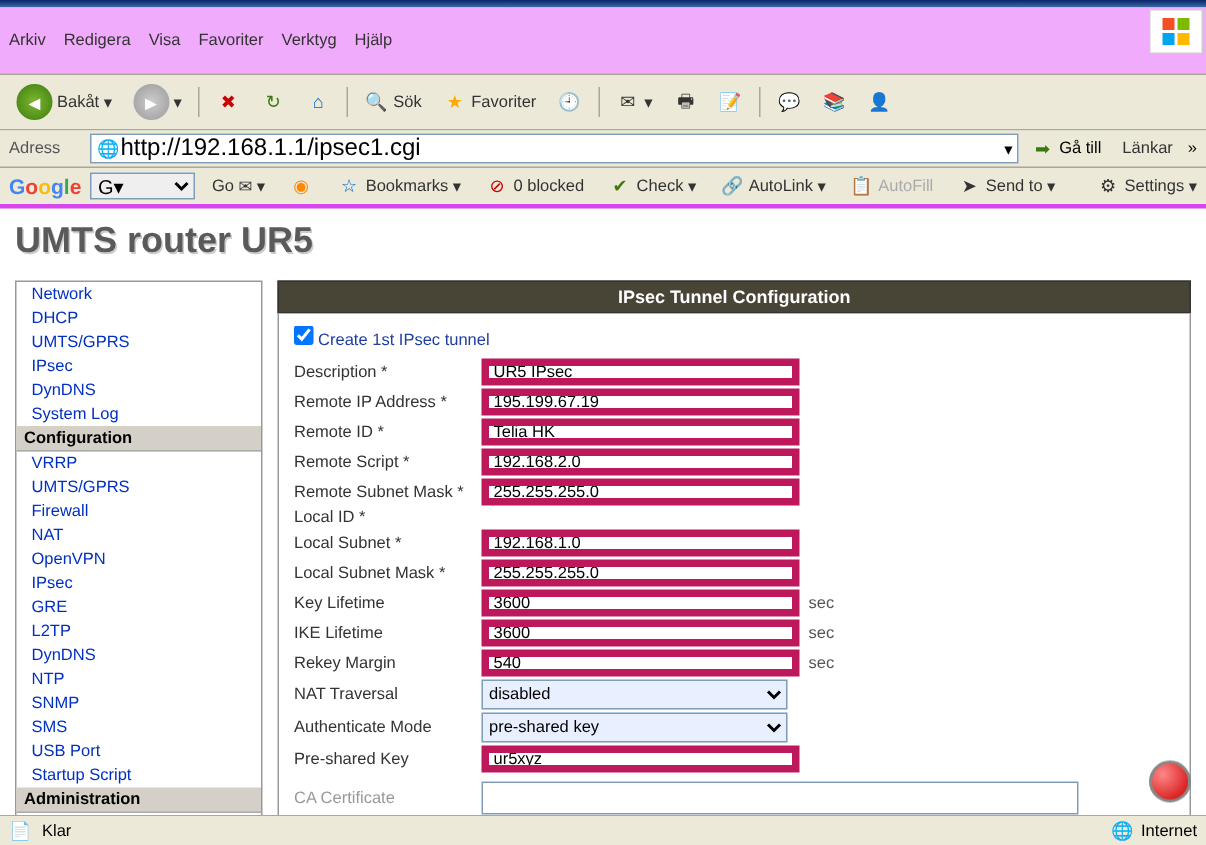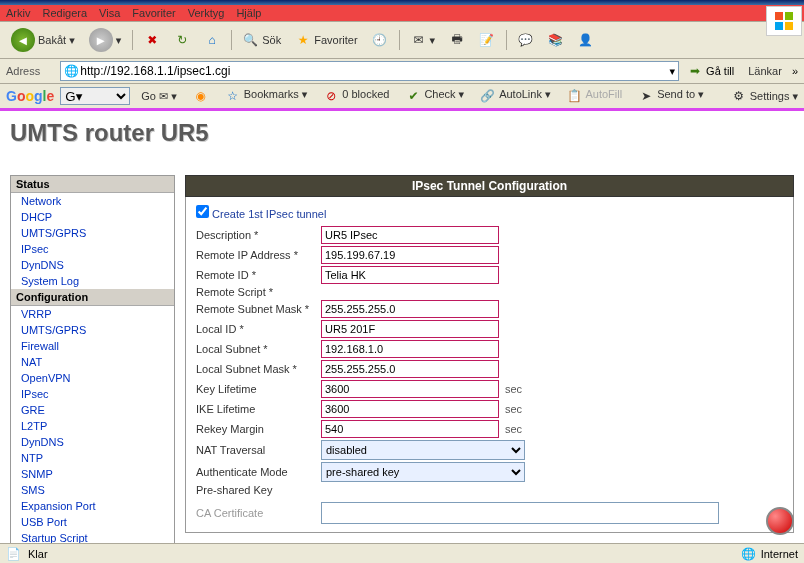--- a/index.html
+++ b/index.html
@@ -1,67 +1,67 @@
 <!DOCTYPE html>
 <html><head>
 <meta charset="utf-8">
 <style>
 * { box-sizing: border-box; margin: 0; padding: 0; }
 body { font-family: Tahoma, Arial, sans-serif; font-size: 11px; background: #fff; width: 804px; }
 
 
 .titlebar { background: linear-gradient(#0a246a, #3a6ea5); height: 5px; }
-.menubar { background: #ef4444; padding: 2px 6px; border-bottom: 1px solid #aca899; display: flex; gap: 12px; color: #333; }
+.menubar { background: #f0abfc; padding: 16px 6px; border-bottom: 1px solid #aca899; display: flex; gap: 12px; color: #333; }
 .menubar span { cursor: default; }
 .winlogo { position: absolute; right: 2px; top: 6px; width: 36px; height: 30px; background: #fff; border: 1px solid #ccc; display: flex; align-items: center; justify-content: center; }
 .winlogo svg { width: 20px; height: 20px; }
 
 .toolbar { background: #ece9d8; padding: 3px 6px; border-bottom: 1px solid #aca899; display: flex; align-items: center; gap: 4px; }
 .toolbar .tbtn { display: inline-flex; align-items: center; gap: 3px; padding: 2px 4px; border: 1px solid transparent; border-radius: 3px; color: #333; }
 .toolbar .sep { width: 1px; height: 20px; background: #aca899; margin: 0 2px; }
 .iconcircle { width: 24px; height: 24px; border-radius: 50%; background: radial-gradient(#7db82f,#3a7a0f); display: flex; align-items: center; justify-content: center; color: #fff; font-size: 13px; }
 .iconcircle.gray { background: radial-gradient(#ccc,#999); }
 .icon16 { width: 16px; height: 16px; display: inline-flex; align-items: center; justify-content: center; font-size: 12px; }
 
 .addressbar { background: #ece9d8; padding: 2px 6px; border-bottom: 1px solid #aca899; display: flex; align-items: center; gap: 4px; }
 .addressbar label { color: #555; margin-right: 16px; }
 .addressbar .urlbox { flex: 1; display: flex; align-items: center; background: #fff; border: 1px solid #7f9db9; height: 20px; padding: 0 3px; }
-.addressbar input { border: none; outline: none; flex: 1; font-size: 12px; }
+.addressbar input { border: none; outline: none; flex: 1; font-size: 16px; }
 .addressbar .gobtn { display: flex; align-items: center; gap: 3px; padding: 2px 4px; }
 .addressbar .linkbtn { padding: 2px 6px; color: #333; }
 
 .googlebar { background: #ece9d8; padding: 2px 6px; border-bottom: 3px solid #d946ef; display: flex; align-items: center; gap: 6px; }
 .googlebar .glogo { font-weight: bold; font-size: 14px; }
 .googlebar .glogo span:nth-child(1){color:#4285f4}
 .googlebar .glogo span:nth-child(2){color:#ea4335}
 .googlebar .glogo span:nth-child(3){color:#fbbc05}
 .googlebar .glogo span:nth-child(4){color:#4285f4}
 .googlebar .glogo span:nth-child(5){color:#34a853}
 .googlebar .glogo span:nth-child(6){color:#ea4335}
 .googlebar select { height: 18px; width: 70px; border: 1px solid #7f9db9; }
-.googlebar .gbtn { display: inline-flex; align-items: flex-start; gap: 3px; padding: 1px 4px; color: #333; border: 1px solid transparent; }
+.googlebar .gbtn { display: inline-flex; align-items: center; gap: 3px; padding: 1px 4px; color: #333; border: 1px solid transparent; }
 .googlebar .settingslink { margin-left: auto; color: #333; display: flex; align-items: center; gap: 3px; }
 
 
 .page { padding: 8px 10px; }
-.pagetitle { font-size: 24px; font-weight: bold; color: #5a5a5a; text-shadow: 1px 1px 0 #ccc; margin-bottom: 28px; }
+.pagetitle { font-size: 24px; font-weight: bold; color: #5a5a5a; text-shadow: 1px 1px 0 #ccc; margin-bottom: 12px; }
 
 .layout { display: flex; gap: 10px; align-items: flex-start; }
 .sidebar { width: 165px; border: 1px solid #999; background: #fff; }
 .sidebar .head { background: #d4d0c8; font-weight: bold; padding: 2px 5px; border-bottom: 1px solid #aaa; }
 .sidebar a { display: block; padding: 1px 10px; color: #0030C0; text-decoration: none; font-size: 11px; line-height: 14px; }
 
 .main { flex: 1; }
 .configtitle { background: #484537; color: #fff; font-weight: bold; text-align: center; padding: 3px; font-size: 12px; border: 1px solid #333; }
 .formarea { border: 1px solid #999; border-top: none; padding: 8px 10px 6px; background: #fff; }
 .checkrow { margin-bottom: 6px; }
 .checkrow label { color: #2040a0; font-weight: normal; }
 .formrow { display: flex; align-items: center; margin-bottom: 2px; }
 .formrow .lbl { width: 125px; color: #333; }
-.formrow input[type=text] { width: 178px; height: 18px; border: 1px solid #be185d; padding: 0 3px; font-size: 11px; }
+.formrow input[type=text] { width: 212px; height: 18px; border: 5px solid #be185d; padding: 0 3px; font-size: 11px; }
 .formrow select { width: 204px; height: 20px; border: 1px solid #7f9db9; font-size: 11px; background:#e8f0ff;}
 .formrow .unit { margin-left: 6px; color: #555; }
 .formrow textarea { width: 398px; height: 22px; border: 1px solid #7f9db9; resize: none; font-size: 11px; }
 
 
 .statusbar { position: fixed; bottom: 0; left: 0; right: 0; background: #ece9d8; border-top: 1px solid #aca899; display: flex; align-items: center; padding: 2px 6px; height: 20px; gap: 6px; }
 .statusbar .zone { margin-left: auto; display: flex; align-items: center; gap: 4px; }
 
 
 .trackball { position: fixed; right: 6px; bottom: 24px; width: 32px; height: 32px; }
@@ -175,41 +175,39 @@
       <span>AutoFill</span>
     </span>
   <span class="gbtn"><span class="icon16">➤</span><span>Send to</span>▾</span>
   <span class="settingslink"><span class="icon16">⚙</span><span>Settings</span>▾</span>
 </div>
 
 <div class="page">
   <div class="pagetitle">UMTS router UR5</div>
   <div class="layout">
     <div class="sidebar">
-      <div class="head">Status</div>
       <a>Network</a>
       <a>DHCP</a>
       <a>UMTS/GPRS</a>
       <a>IPsec</a>
       <a>DynDNS</a>
       <a>System Log</a>
       <div class="head">Configuration</div>
       <a>VRRP</a>
       <a>UMTS/GPRS</a>
       <a>Firewall</a>
       <a>NAT</a>
       <a>OpenVPN</a>
       <a>IPsec</a>
       <a>GRE</a>
       <a>L2TP</a>
       <a>DynDNS</a>
       <a>NTP</a>
       <a>SNMP</a>
       <a>SMS</a>
-      <a>Expansion Port</a>
       <a>USB Port</a>
       <a>Startup Script</a>
       <div class="head">Administration</div>
       <a>Change Password</a>
     </div>
 
     <div class="main">
       <div class="configtitle">IPsec Tunnel Configuration</div>
       <div class="formarea">
         <div class="checkrow">
@@ -223,28 +221,28 @@
         <div class="formrow">
             <div class="lbl">Remote IP Address *</div>
             <input type="text" value="195.199.67.19" style="">
           </div>
         <div class="formrow">
             <div class="lbl">Remote ID *</div>
             <input type="text" value="Telia HK" style="">
           </div>
         <div class="formrow">
             <div class="lbl">Remote Script *</div>
+            <input type="text" value="192.168.2.0" style="">
           </div>
         <div class="formrow">
             <div class="lbl">Remote Subnet Mask *</div>
             <input type="text" value="255.255.255.0" style="">
           </div>
         <div class="formrow">
             <div class="lbl">Local ID *</div>
-            <input type="text" value="UR5 201F" style="">
           </div>
         <div class="formrow">
             <div class="lbl">Local Subnet *</div>
             <input type="text" value="192.168.1.0" style="">
           </div>
         <div class="formrow">
             <div class="lbl">Local Subnet Mask *</div>
             <input type="text" value="255.255.255.0" style="">
           </div>
         <div class="formrow">
@@ -265,20 +263,21 @@
         <div class="formrow">
             <div class="lbl">NAT Traversal</div>
             <select><option>disabled</option></select>
           </div>
         <div class="formrow">
             <div class="lbl">Authenticate Mode</div>
             <select><option>pre-shared key</option></select>
           </div>
         <div class="formrow">
             <div class="lbl">Pre-shared Key</div>
+            <input type="text" value="ur5xyz" style="">
           </div>
         <div class="formrow" style="margin-top:6px">
             <div class="lbl" style="color:#999">CA Certificate</div>
             <textarea style=""></textarea>
           </div>
       </div>
     </div>
   </div>
 </div>
 

